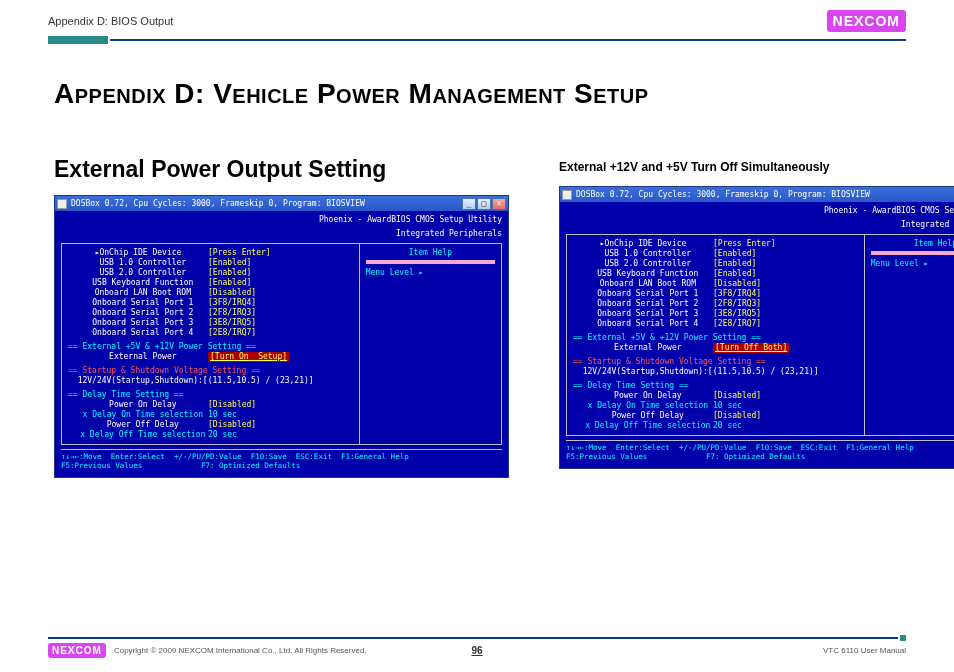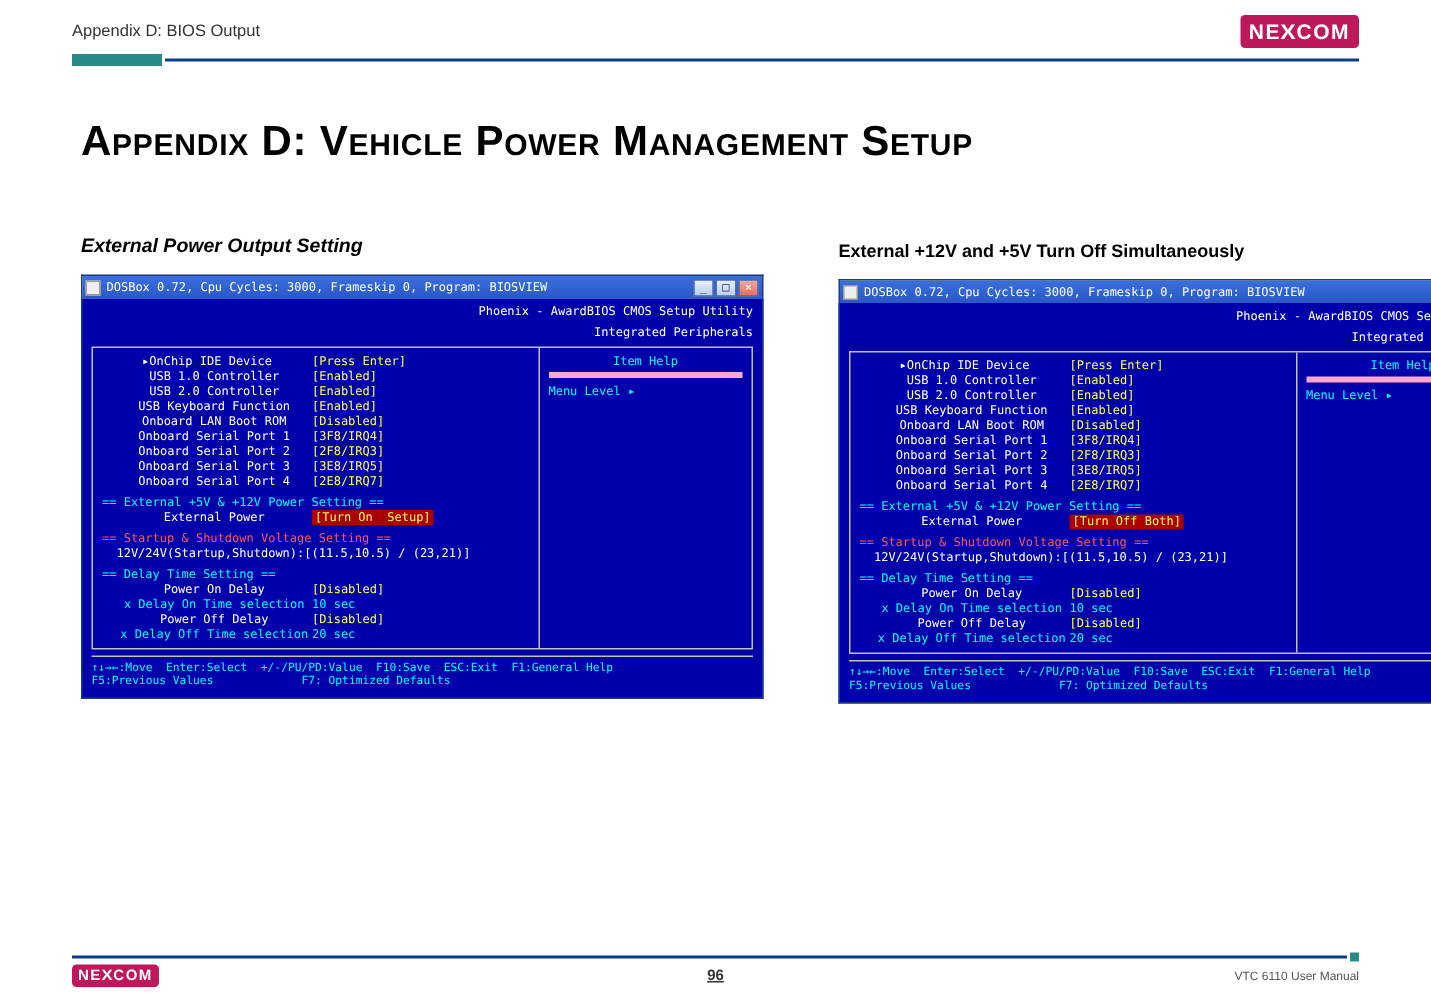--- a/index.html
+++ b/index.html
@@ -1,31 +1,31 @@
 <!DOCTYPE html>
 <html><head>
 <meta charset="utf-8">
 <style>
   * { margin: 0; padding: 0; box-sizing: border-box; }
   html, body { width: 954px; height: 672px; font-family: Arial, sans-serif; background: #fff; color: #000; }
   .page { position: relative; width: 954px; height: 672px; }
   .top-hdr { display: flex; justify-content: space-between; align-items: center; padding: 10px 48px 4px 48px; }
   .top-hdr .hdr-left { font-size: 11px; color: #333; }
   .logo { display: flex; align-items: center; height: 22px; }
-  .logo-box { background: #be185d; color: #fff; font-weight: bold; font-size: 14px; padding: 3px 6px; letter-spacing: 1px; border-radius: 3px; font-family: Arial, sans-serif;}
+  .logo-box { background: #d946ef; color: #fff; font-weight: bold; font-size: 14px; padding: 3px 6px; letter-spacing: 1px; border-radius: 3px; font-family: Arial, sans-serif;}
   .logo-box .ex { display:inline-block; transform: scaleX(1.1); }
   .hdr-rule { display:flex; align-items:center; margin: 0 48px; }
   .hdr-rule .teal { width: 60px; height: 8px; background: #2a8a8a; margin-right: 2px; }
   .hdr-rule .line { flex:1; height:2px; background:#0a3d8a; }
 
   .content { padding: 34px 71px 0 54px; }
   h1.title { font-size: 28px; font-weight: bold; font-variant: small-caps; letter-spacing: 0.5px; margin-bottom: 46px; }
   .cols { display: flex; gap: 50px; }
   .col { flex: 1; }
-  h2.subhead { font-size: 13px; font-weight: bold; margin-bottom: 12px; font-style: italic; }
+  h2.subhead { font-size: 23px; font-weight: bold; margin-bottom: 12px; }
   h3.subsub { font-size: 12px; font-weight: bold; margin-bottom: 12px; }
 
   
   .win { width: 455px; font-family: "Lucida Console", Monaco, monospace; font-size: 8px; line-height: 1.25; }
   .win-title { display:flex; align-items:center; background: linear-gradient(#3a6fdc, #2a57c8); color:#fff; height:16px; padding:0 2px; border:1px solid #1b3a80; border-bottom:none;}
   .win-title .ico { width:10px; height:10px; background:#eee; margin-right:4px; border:1px solid #999;}
   .win-title .txt { flex:1; white-space:nowrap; overflow:hidden; font-size:8px; }
   .win-btns { display:flex; gap:1px; }
   .win-btn { width:14px; height:12px; background: linear-gradient(#e8f0ff,#b8cdf0); border:1px solid #4a6db0; font-size:8px; display:flex; align-items:center; justify-content:center; color:#333;}
   .win-btn.close { background: linear-gradient(#f2a8a0,#e86b5e); color:#fff; }
@@ -34,21 +34,21 @@
   .bios-hdr { color:#fff; text-align:right; margin-bottom:4px; }
   .panes { display:flex; border:1px solid #c0c0c0; }
   .pane-left { flex: 2.2; padding:4px 6px; border-right:1px solid #c0c0c0; }
   .pane-right { flex: 1; padding:4px 6px; }
   .row { display:flex; white-space:pre;text-align:center; }
   .lbl { width: 140px; color:#fff; }
   .lbl.sel::before { content:"\25B8 "; color:#fff; }
   .val { color:#ffff55; }
   .section { color:#00ffff; margin-top:4px; }
   .section-red { color:#ff5555; }
-  .hi { background:#aa0000; color:#ffff55; padding:0 2px; }
+  .hi { background:#aa0000; color:#ffff55; padding:0 2px;text-decoration:underline; }
   .helpbox { border-bottom:4px solid #f9a8d4; text-align:center; padding-bottom:2px; margin-bottom:4px; color:#00ffff;}
   .helpbody { color:#00ffff; }
   .keys { border-top:1px solid #c0c0c0; margin-top:4px; padding-top:2px; color:#00ffff; font-size:7.5px; white-space:pre; }
 
   .footer { position:absolute; bottom:14px; left:48px; right:48px; }
   .foot-rule { display:flex; align-items:center; margin-bottom:2px; }
   .foot-rule .line { flex:1; height:2px; background:#0a3d8a; }
   .foot-rule .dot { width:6px; height:6px; background:#2a8a8a; margin-left:2px;}
   .foot-row { display:flex; align-items:center; justify-content:space-between; font-size:8px; color:#555;}
   .foot-logo { display:flex; align-items:center; }
@@ -177,17 +177,18 @@
 
   <div class="footer">
     <div class="foot-rule">
         <div class="line"></div>
         <div class="dot"></div>
       </div>
     <div class="foot-row">
       <div class="foot-logo">
           <span class="logo-box">NE<span class="ex">X</span>COM</span>
         </div>
+      <div style="flex:1;margin-left:8px;">Copyright © 2009 NEXCOM International Co., Ltd. All Rights Reserved.</div>
       <div class="foot-center" style="position:absolute;left:50%;transform:translateX(-50%);">96</div>
       <div>VTC 6110 User Manual</div>
     </div>
   </div>
 </div>
 
 </body></html>

